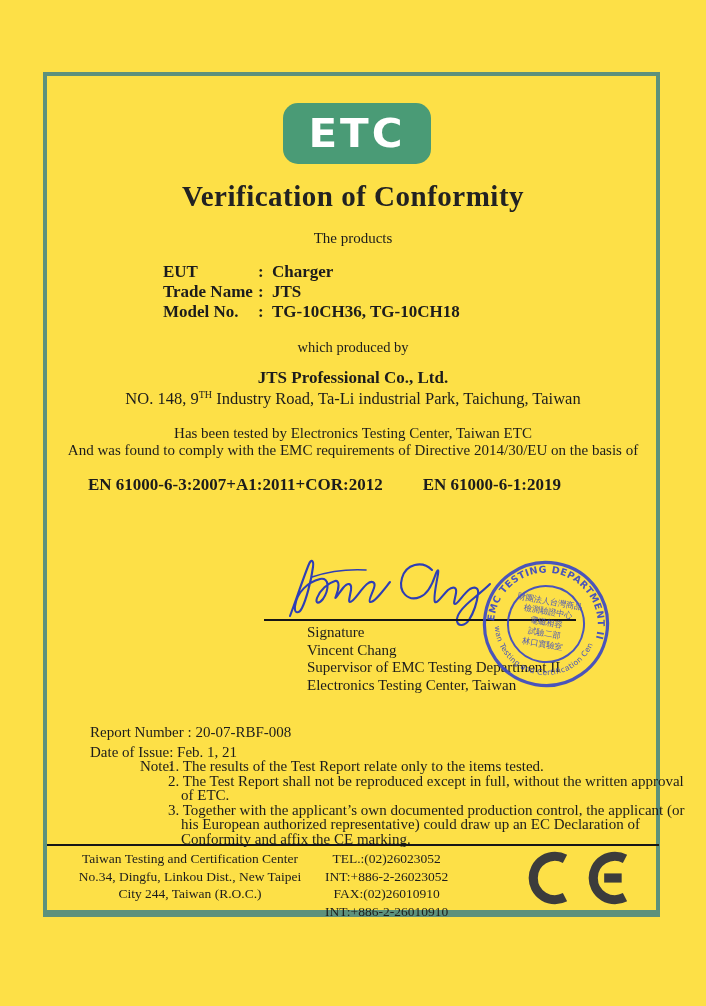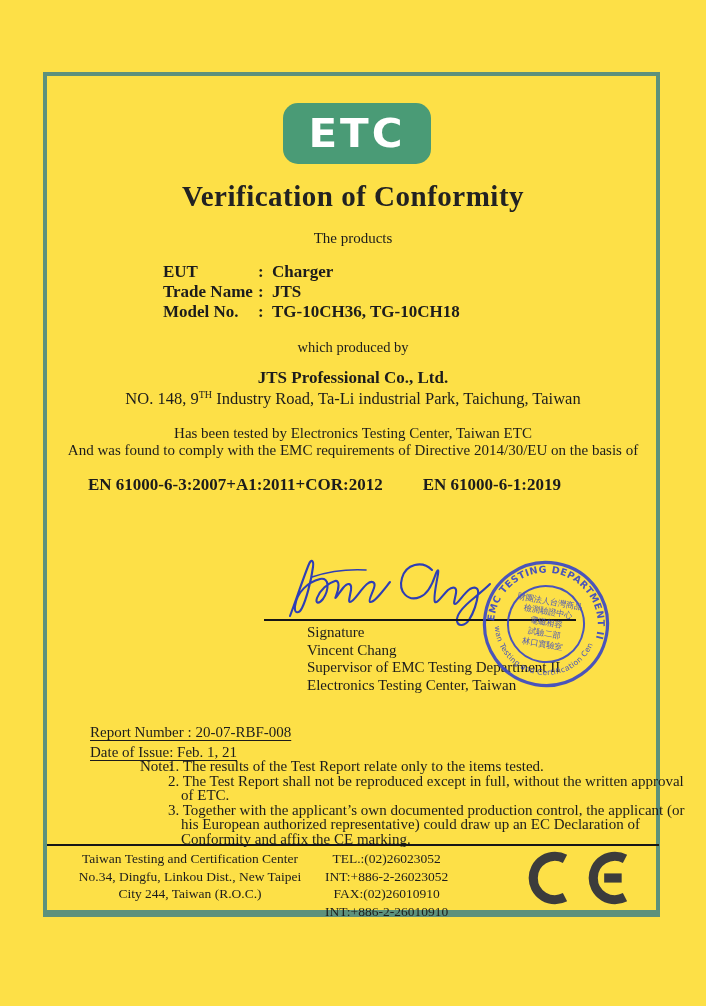--- a/index.html
+++ b/index.html
@@ -43,21 +43,21 @@
   .standards{left:88px;top:475px;font-size:17px;font-weight:bold;}
   .standards .gap{display:inline-block;width:40px;}
 
   .sig-svg{left:282px;top:552px;}
   .sig-line{left:264px;top:619px;width:312px;height:2px;background:#161616;}
   .sig-block{left:283px;top:624px;font-size:15px;line-height:17.5px;margin-left:24px;}
 
   .stamp-svg{left:479px;top:557px;opacity:0.92;}
 
   .report-block{left:90px;top:723px;font-size:15px;line-height:19.5px;}
-  .report-block .ul{text-decoration:underline;text-underline-offset:3px;}
+  .report-block .ul{text-underline-offset:3px;}
 
   .note-row{left:108px;top:759px;display:flex;font-size:15px;line-height:14.5px;margin-left:32px;}
   .note-label{width:28px;}
   .note-items{width:524px;}
   .note-item{padding-left:13px;text-indent:-13px;}
 
   .footer-rule{left:47px;top:844px;width:612px;height:2px;background:#161616;}
   .footer-address{left:57px;top:850px;width:266px;text-align:center;font-size:13.5px;line-height:17.5px;}
   .footer-contacts{left:325px;top:850px;font-size:13.5px;line-height:17.5px;text-align:center;}
   .ce-svg{left:520px;top:851px;}

